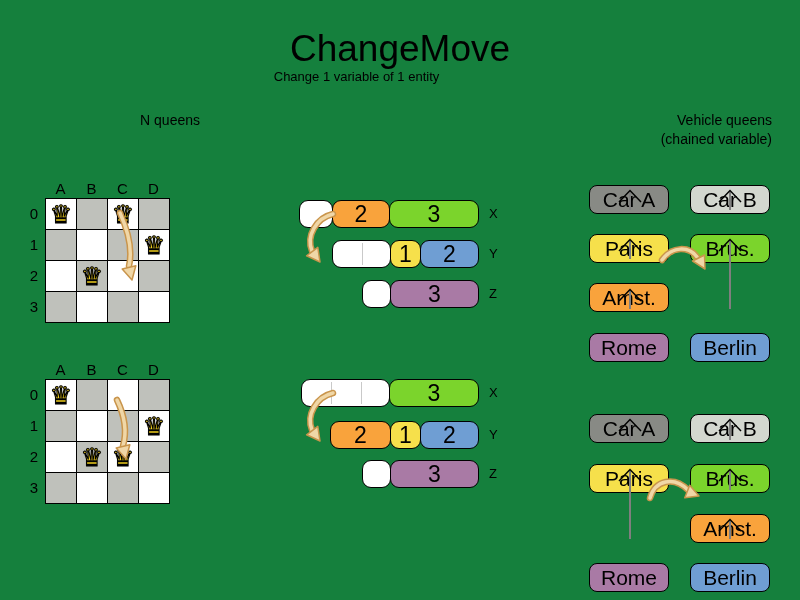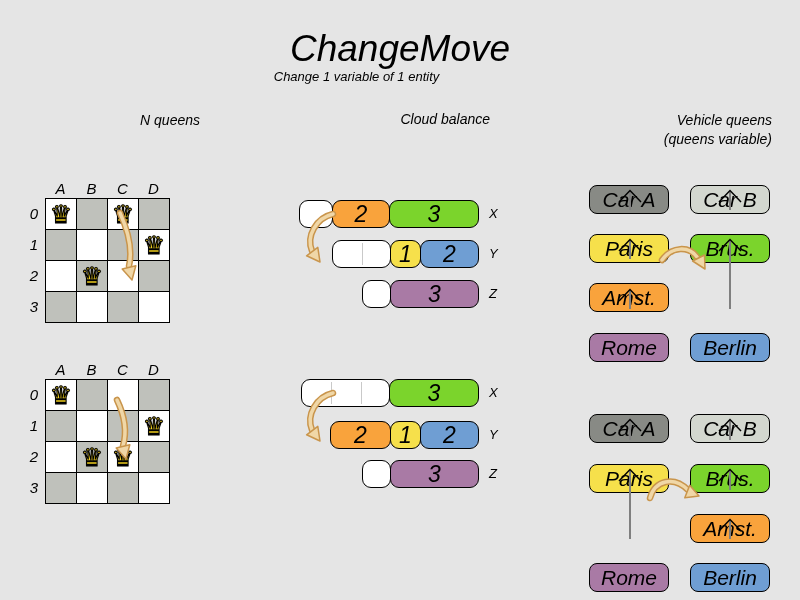--- a/index.html
+++ b/index.html
@@ -1,17 +1,17 @@
 <!DOCTYPE html>
 <html><head>
 <meta charset="utf-8">
 <style>
   html,body{margin:0;padding:0;background:#fff;}
-  .canvas{position:relative;width:800px;height:600px;background:#e5e5e5;overflow:hidden;
-          font-family:"Liberation Sans",sans-serif;color:#000;font-style:italic;}
+  .canvas{position:relative;width:800px;height:600px;background:#15803d;overflow:hidden;
+          font-family:"Liberation Sans",sans-serif;color:#000;}
   .title{position:absolute;top:30px;left:0;width:800px;text-align:center;
          font-size:37px;line-height:38px;}
   .subtitle{position:absolute;top:69px;left:0;width:713px;text-align:center;font-size:13px;}
   .hdr{position:absolute;width:200px;text-align:right;font-size:14px;line-height:19px;}
 
   
   .board{position:absolute;}
   .grid{display:grid;grid-template-columns:repeat(4,30px);grid-auto-rows:30px;gap:1px;
         background:#000;border:1.5px solid #000;width:123px;}
   .cell{background:#fff;display:flex;align-items:center;justify-content:center;}
@@ -42,24 +42,23 @@
 </style>
 </head>
 <body>
 
 <div class="canvas">
 
   <div class="title">ChangeMove</div>
   <div class="subtitle">Change 1 variable of 1 entity</div>
 
   <div class="hdr" style="left:0;top:111px">N queens</div>
-  <div class="hdr" style="left:290px;top:110px">Cloud balance</div>
   <div class="hdr" style="left:572px;top:111px">
     <span>Vehicle queens</span><br>
-    <span>(queens variable)</span>
+    <span>(chained variable)</span>
   </div>
 
   <div class="board" style="left:45px;top:198px">
     <div class="clabels">
       <span style="left:0">A</span>
       <span style="left:31px">B</span>
       <span style="left:62px">C</span>
       <span style="left:93px">D</span>
     </div>
     <div class="rlabels">

